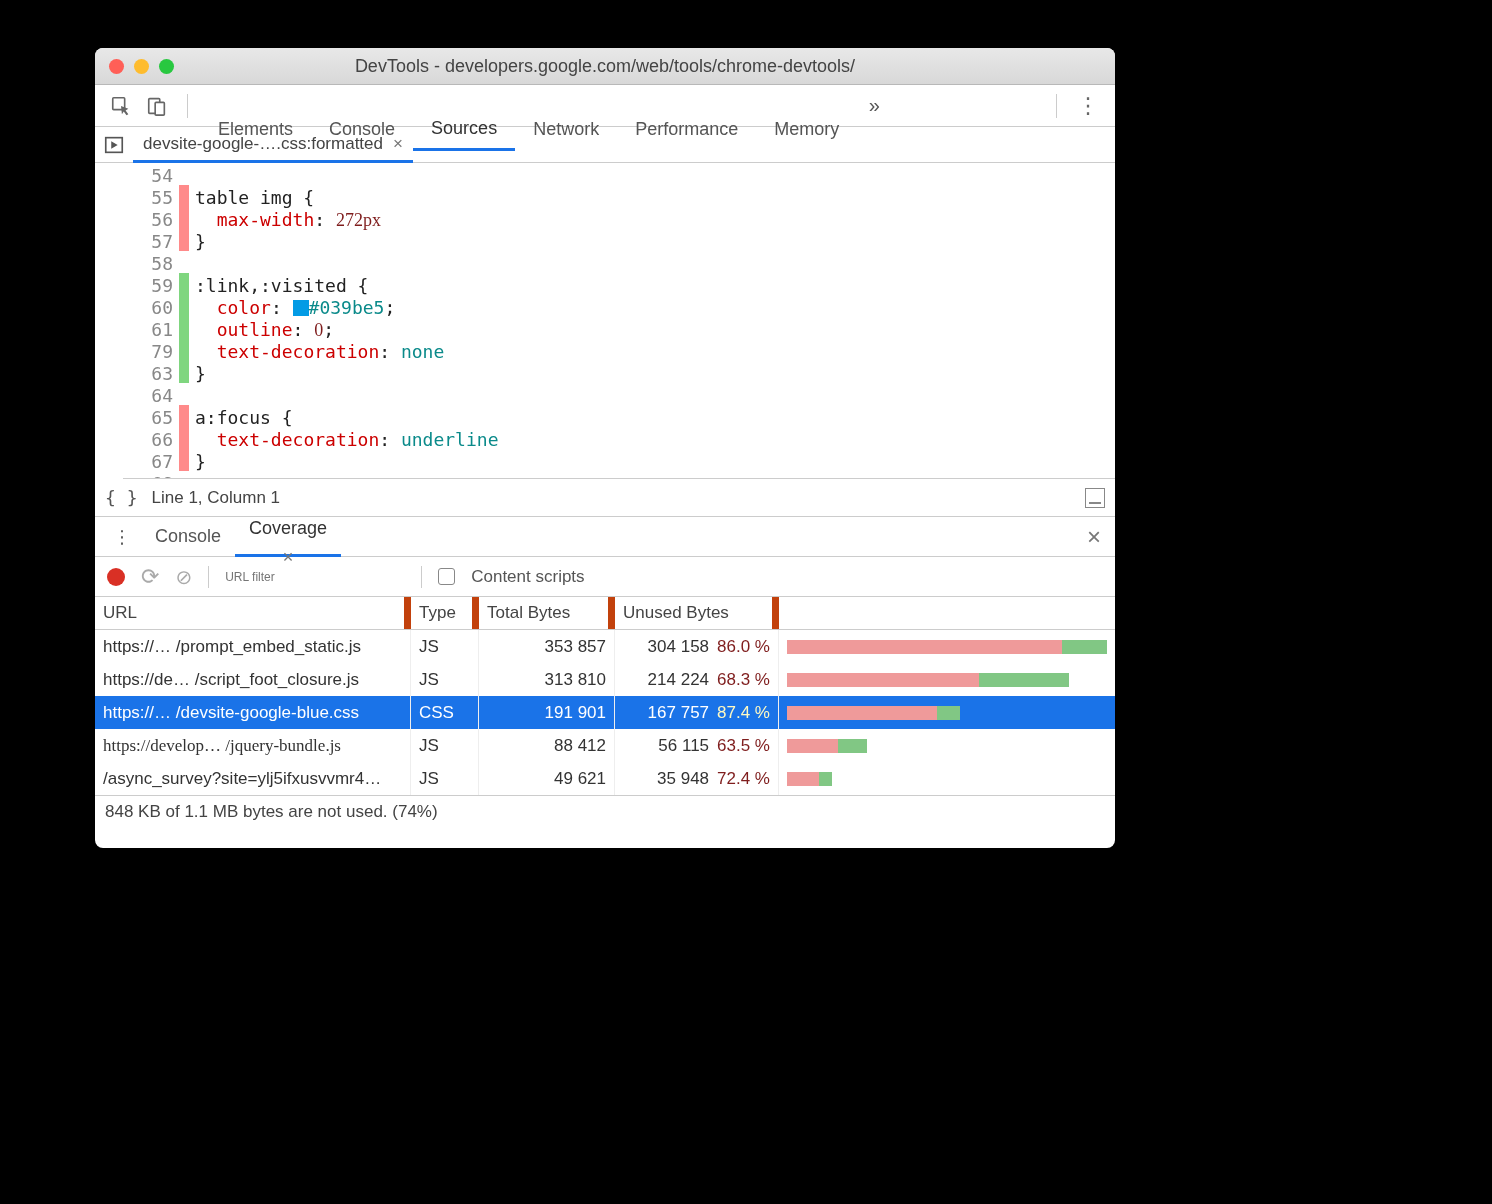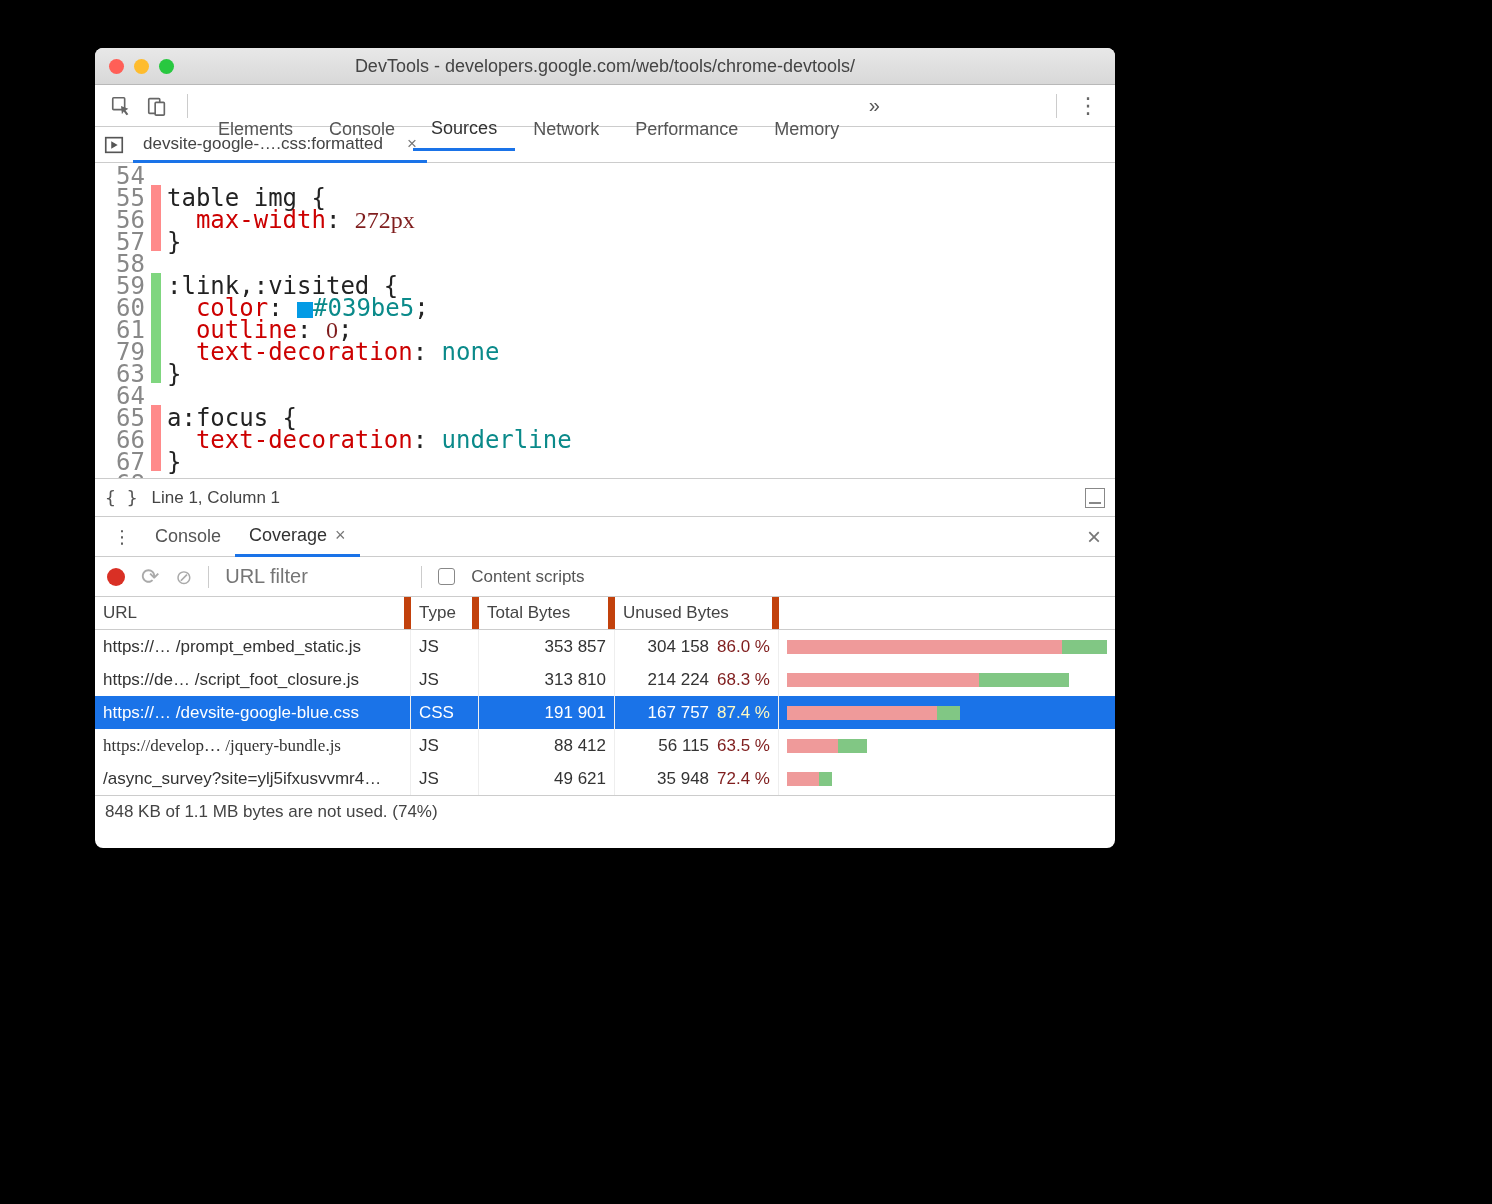--- a/index.html
+++ b/index.html
@@ -51,31 +51,32 @@
   .tabs .spacer { flex:1; }
   .tabs .more { width:34px; text-align:center; cursor:pointer; font-size:20px;}
   .tabs .vsep { width:1px; height:24px; background:#ccc; margin:0 12px;}
   .tabs .kebab { font-size:22px; color:#666; cursor:pointer; padding:0 8px;}
   
   .filetabs {
     height:36px; border-bottom:1px solid #ccc;
     display:flex; align-items:center; font-size:17px; color:#444;
   }
   .filetabs .run-icon { width:38px; display:flex; justify-content:center; }
-  .filetabs .ftab { padding:0 10px; height:100%; display:flex; align-items:center; gap:24px; border-bottom:3px solid #1a73e8; margin-bottom:-1px;}
+  .filetabs .ftab { padding:0 10px; height:100%; display:flex; align-items:center; gap:10px; border-bottom:3px solid #1a73e8; margin-bottom:-1px;}
   .filetabs .closex { color:#777; cursor:pointer;}
   
   .editor {
     flex:0 0 316px;
     display:flex;
     font-family: Menlo, Consolas, monospace;
-    font-size:24px;
+    font-size:18px;
     line-height:22px;
     overflow:hidden;
     border-bottom:1px solid #ccc;
+    margin-left:28px;
   }
   .gutter {
     width:56px; text-align:right; color:#888; padding:2px 6px 2px 0;
     background:#fff;
     user-select:none;
   }
   .gutter div{height:22px;}
   .covbar { width:10px; }
   .covbar div{height:22px;}
   .cov-red{background:#ff8a8a;} .cov-green{background:#7fd67f;}
@@ -94,21 +95,21 @@
   .boxicon { width:20px;height:20px;border:1.5px solid #888; position:relative;}
   .boxicon::after{content:"";position:absolute;left:3px;right:3px;bottom:3px;height:2px;background:#888;}
   
   .drawertabs {
     height:40px; border-bottom:1px solid #ccc;
     display:flex; align-items:center; font-size:18px; color:#555;
     padding:0 8px;
   }
   .drawertabs .kebab{padding:0 10px;}
   .drawertabs .dtab{padding:0 14px;height:100%;display:flex;align-items:center;gap:8px;cursor:pointer;}
-  .drawertabs .dtab.active{color:#333;border-bottom:3px solid #1a73e8;margin-bottom:-1px;font-weight:500;}
+  .drawertabs .dtab.active{color:#333;border-bottom:3px solid #1a73e8;margin-bottom:-1px;font-weight:500;flex-direction:column;}
   .drawertabs .spacer{flex:1;}
   .drawertabs .bigx{font-size:24px;color:#777;cursor:pointer;padding:0 6px;}
   
   .covtoolbar {
     height:40px; border-bottom:1px solid #ccc;
     display:flex; align-items:center; padding:0 12px; gap:16px;
     font-size:17px; color:#555;
   }
   .recdot{width:18px;height:18px;border-radius:50%;background:#d93025;}
   .reload{color:#aaa;font-size:22px;}
@@ -244,21 +245,21 @@
         </div></div>
     <div class="spacer"></div>
     <div class="bigx">×</div>
   </div>
 
   <div class="covtoolbar">
     <div class="recdot"></div>
     <div class="reload">⟳</div>
     <div class="ban">⊘</div>
     <div class="vsep2"></div>
-    <input class="urlfilter" style="border: none; outline: none; font-size: 20px; color: #404040;" placeholder="URL filter">
+    <input class="urlfilter" style="border: none; outline: none; font-size: 12px; color: #404040;" placeholder="URL filter">
     <div class="vsep2"></div>
     <div class="chk"></div>
     <span>Content scripts</span>
   </div>
 
   <div class="covtable">
     <div class="covhead">
       <div>URL</div>
       <div>Type</div>
       <div>Total Bytes</div>

